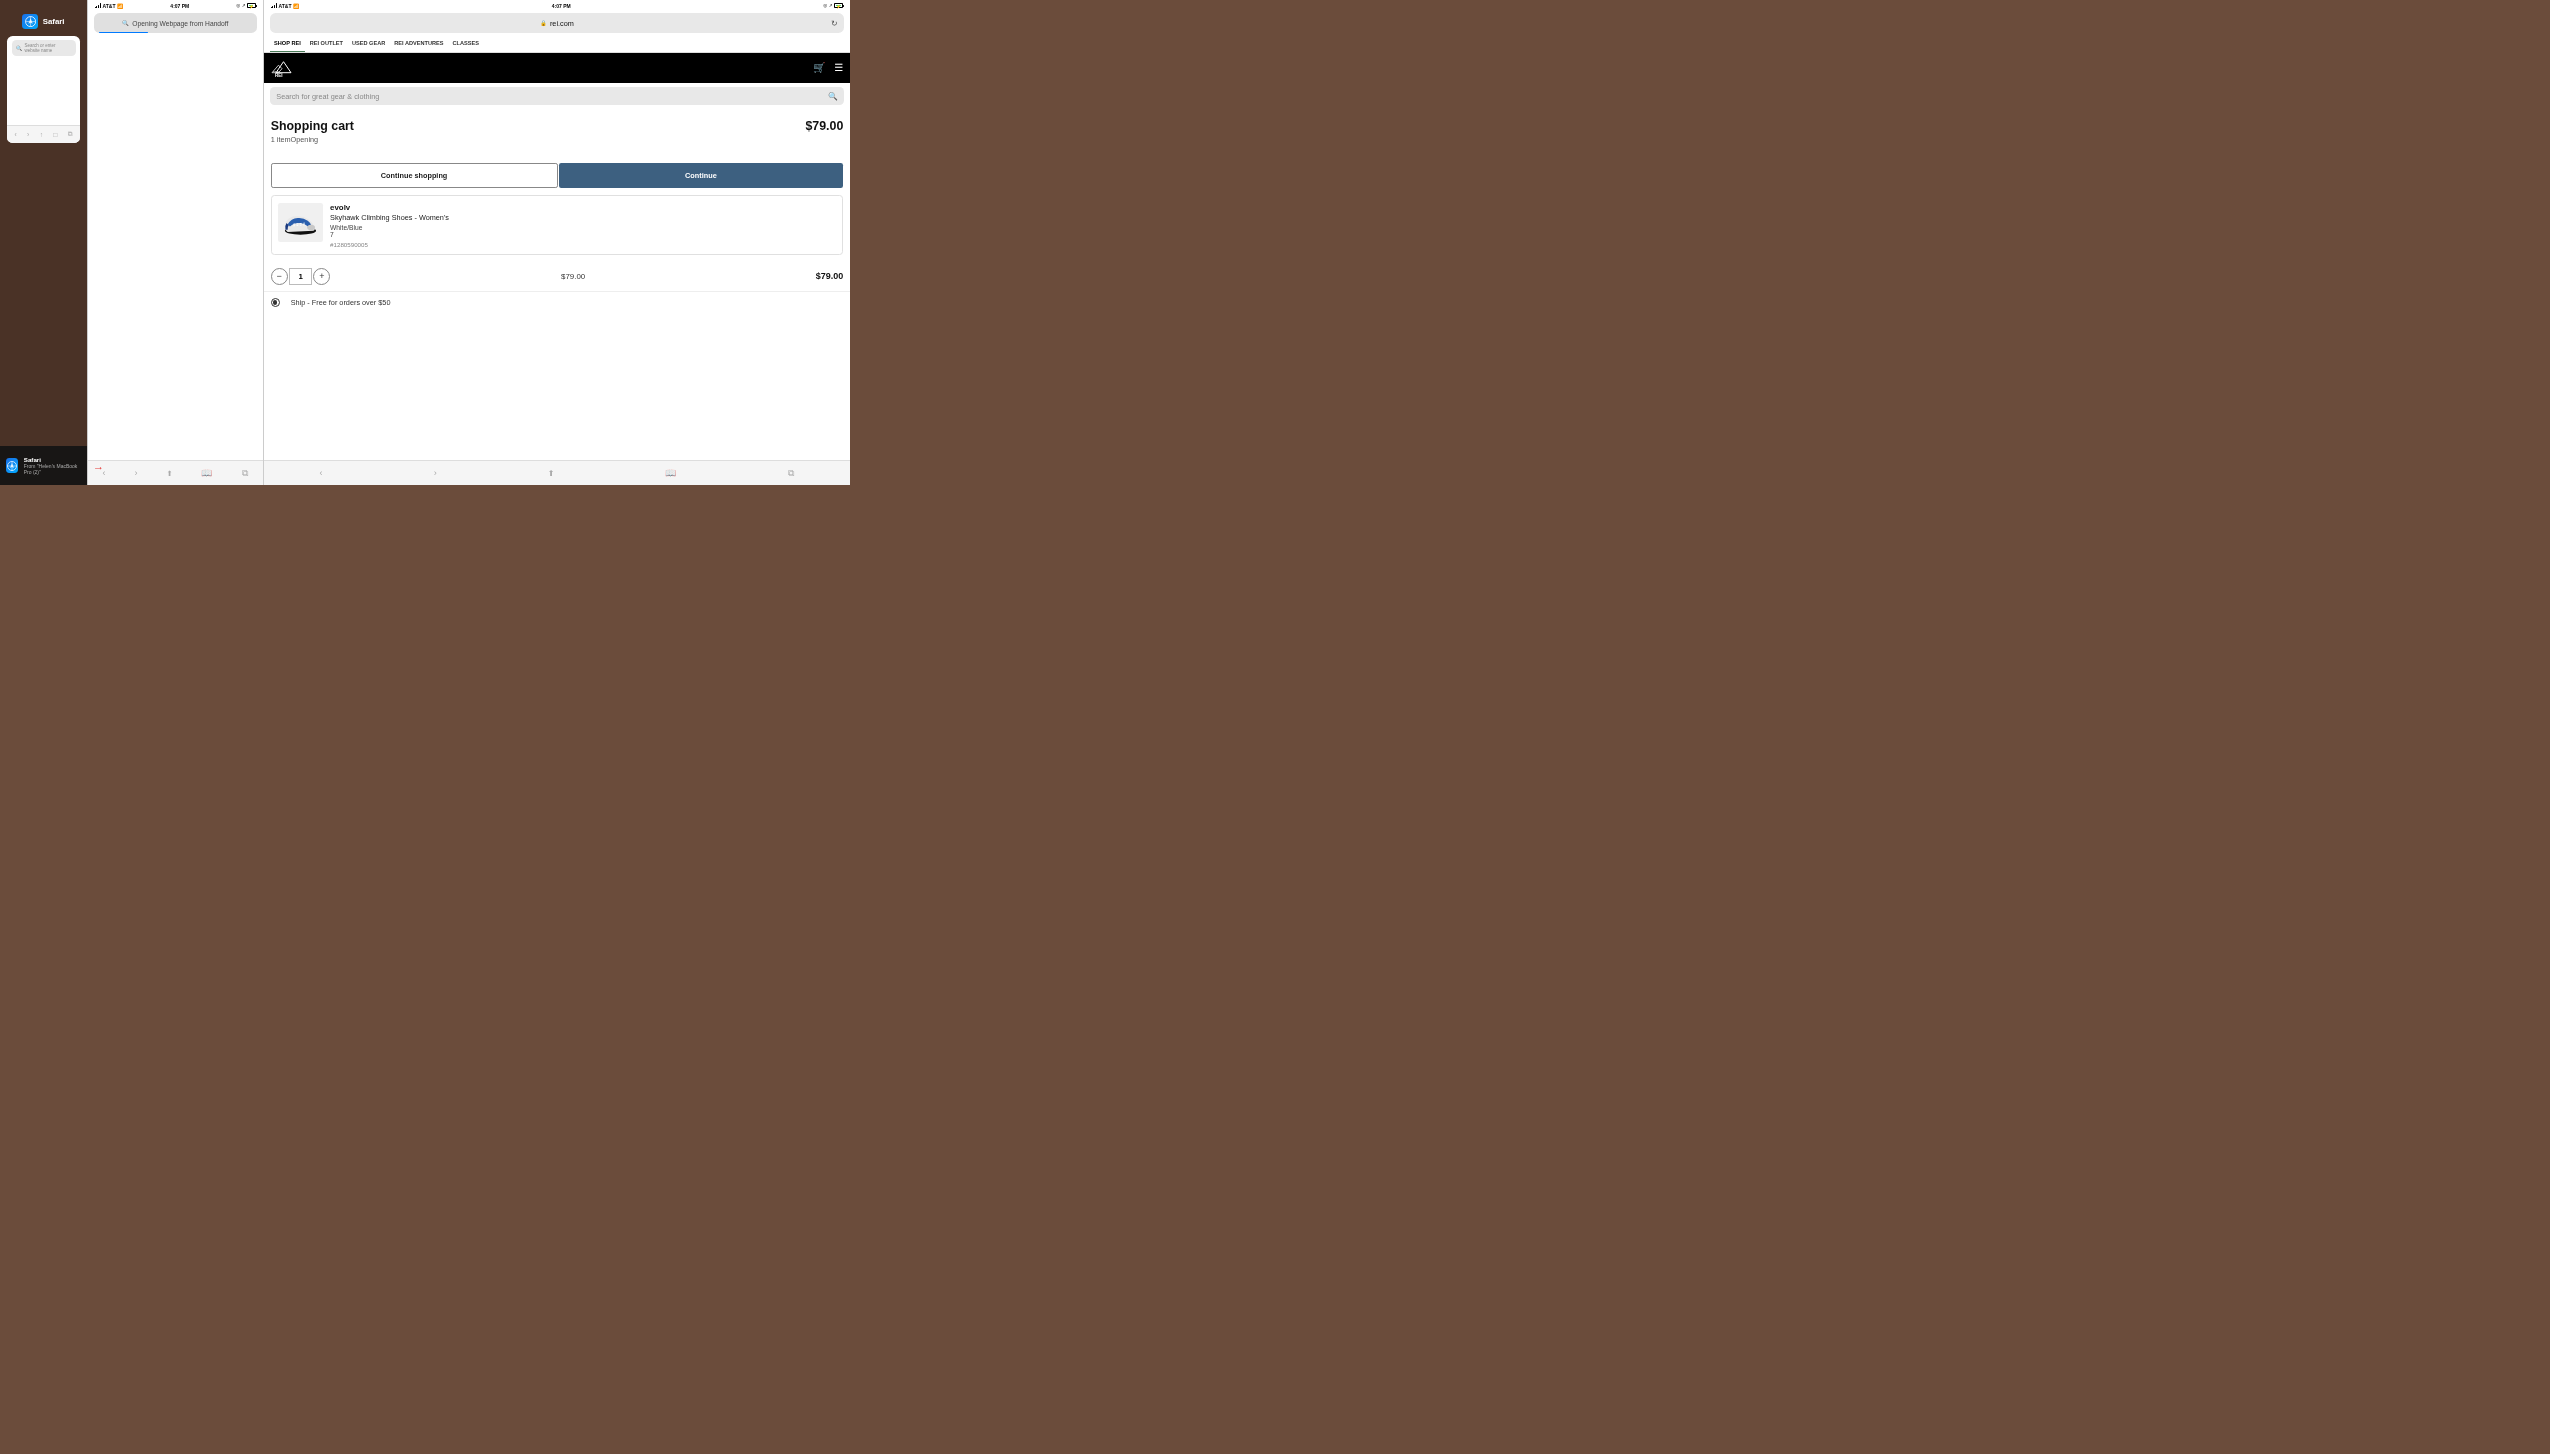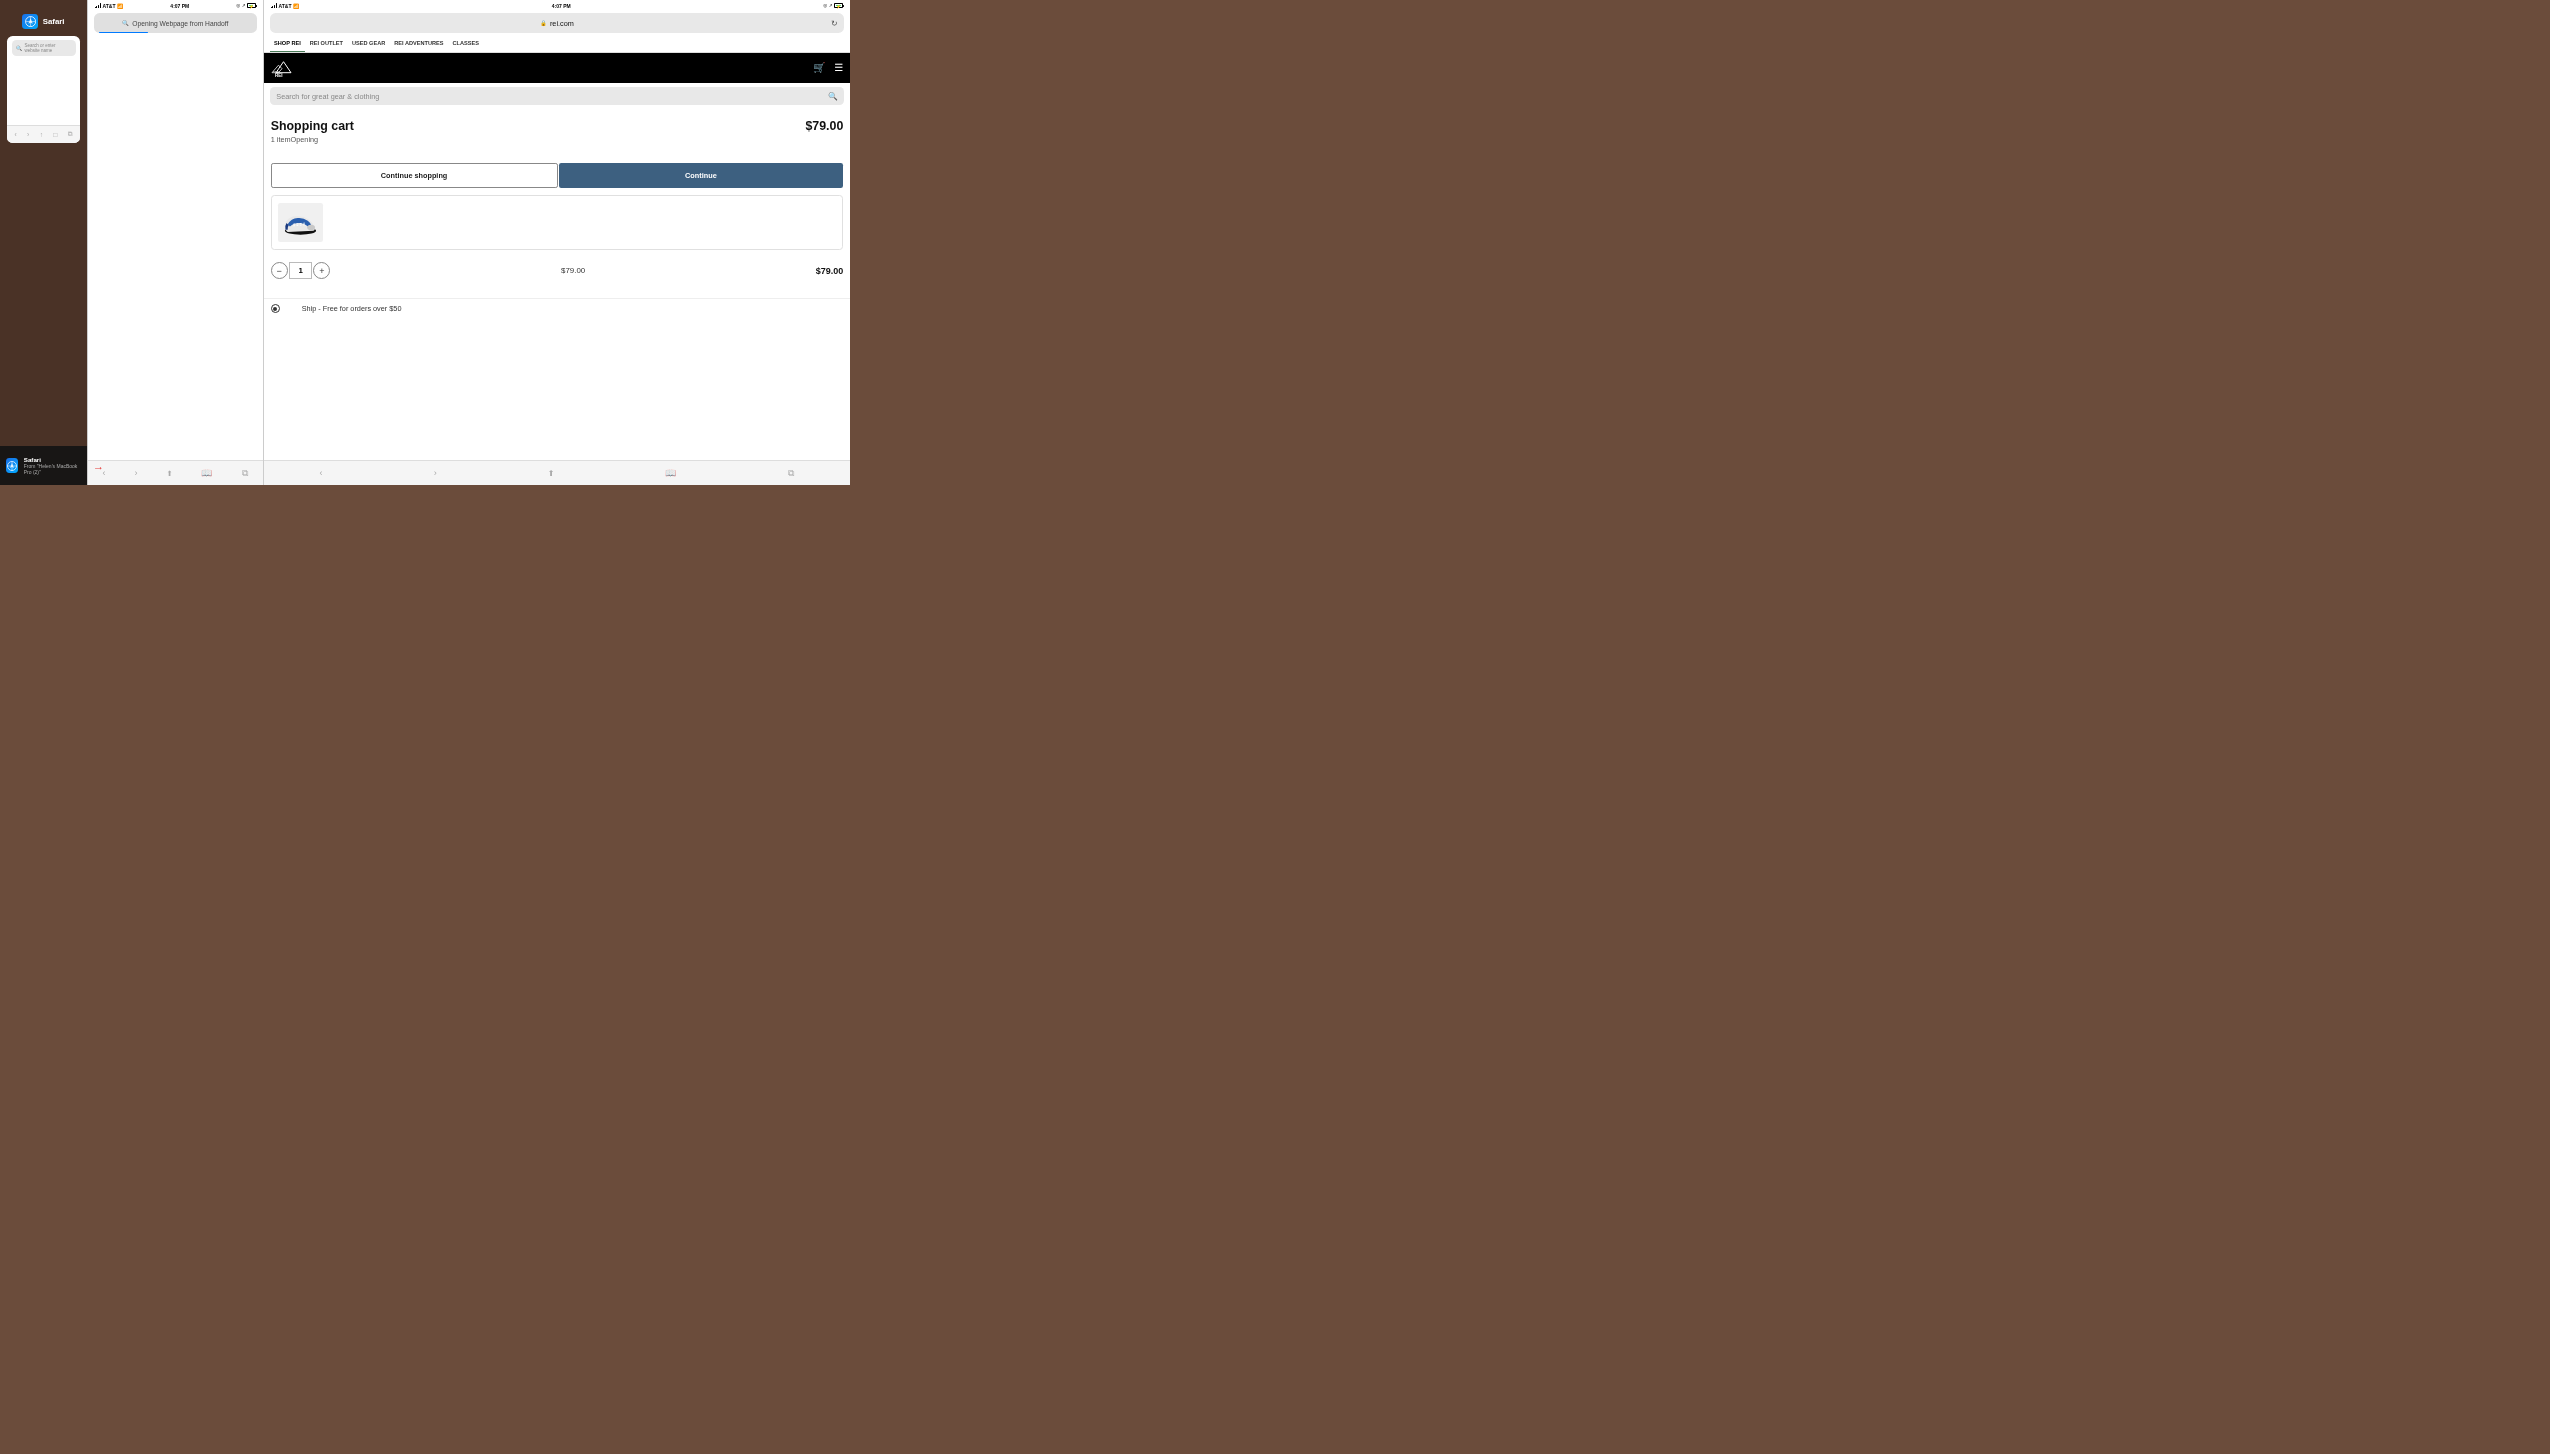--- a/index.html
+++ b/index.html
@@ -519,24 +519,23 @@
     }
     .qty-total-price {
       font-size: 9px;
       font-weight: 700;
       color: #111;
     }
     .shipping-row {
       padding: 5.6px 6.7px;
       display: flex;
       align-items: center;
-      gap: 22px;
+      gap: 11px;
       border-top: 0.6px solid #eee;
       flex-shrink: 0;
-      margin-top: 12px;
     }
     .shipping-radio {
       width: 9px;
       height: 9px;
       border-radius: 50%;
       border: 1.1px solid #333;
       display: flex;
       align-items: center;
       justify-content: center;
     }
@@ -749,20 +748,27 @@
           <path d="M12 28 Q18 18 30 17 Q40 16 48 22 Q54 26 55 32 L50 34 Q45 28 35 26 Q24 25 16 32 Z" fill="#2a5fae"></path>
 
           <ellipse cx="54" cy="34" rx="7" ry="5" fill="#c8c8c8"></ellipse>
 
           <line x1="22" y1="28" x2="44" y2="26" stroke="#fff" stroke-width="1.5" stroke-dasharray="3,3"></line>
           <line x1="22" y1="31" x2="44" y2="29" stroke="#fff" stroke-width="1.5" stroke-dasharray="3,3"></line>
 
           <path d="M8 38 Q6 32 10 26 L14 30 Q11 34 12 38 Z" fill="#1a3a80"></path>
         </svg>
       </div>
+      <div class="cart-item-details">
+        <div class="item-brand">evolv</div>
+        <div class="item-name">Skyhawk Climbing Shoes - Women's</div>
+        <div class="item-color">White/Blue</div>
+        <div class="item-size">7</div>
+        <div class="item-sku">#1280590005</div>
+      </div>
     </div>
   </div>
 
   <div class="cart-qty-row">
     <div class="qty-control">
       <button class="qty-btn">−</button>
       <div class="qty-value">1</div>
       <button class="qty-btn">+</button>
     </div>
     <span class="qty-unit-price">$79.00</span>

